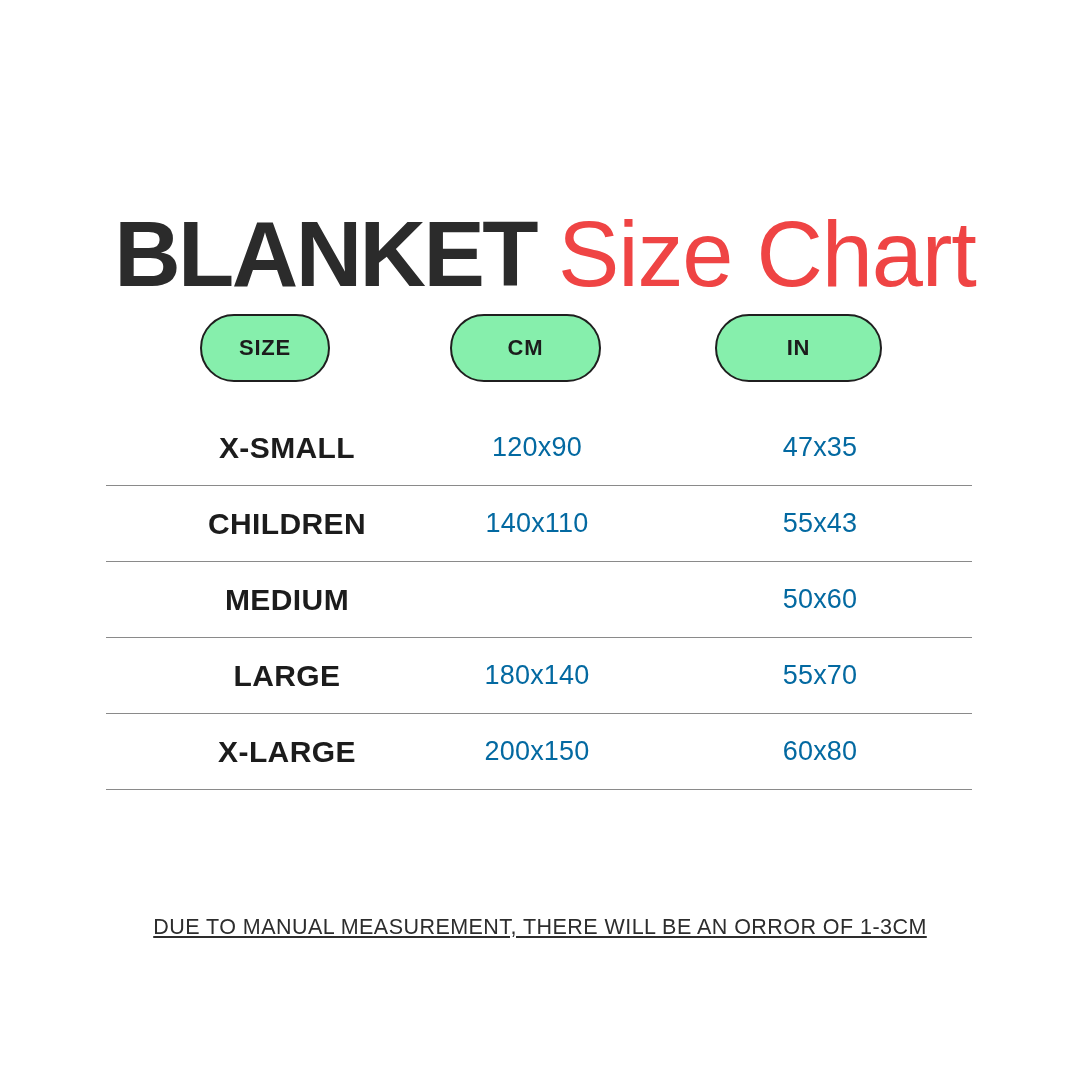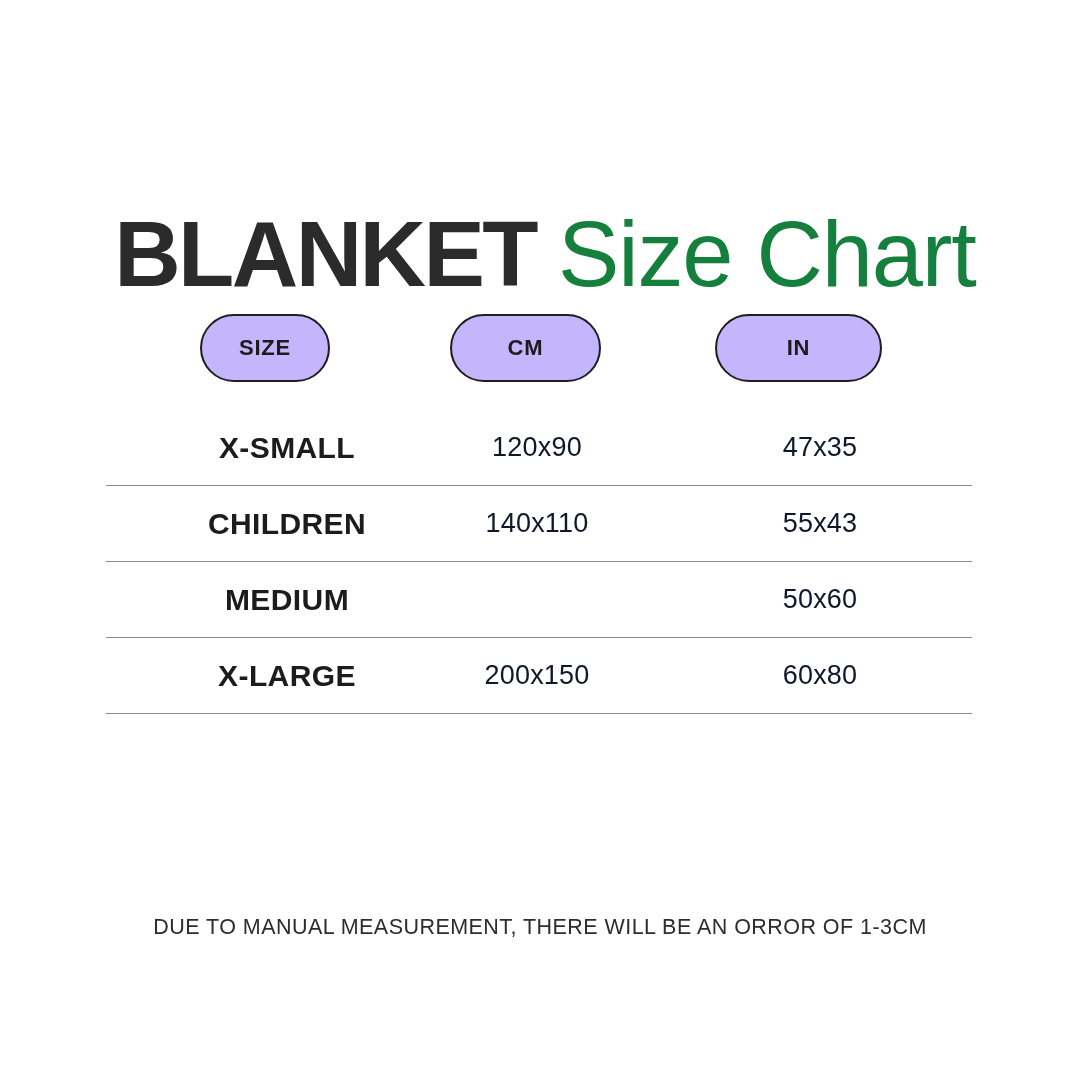--- a/index.html
+++ b/index.html
@@ -40,41 +40,41 @@
     letter-spacing: -2.6px;
     color: #2b2b2b;
     line-height: 1;
     transform: scaleX(0.99);
     transform-origin: left baseline;
   }
   .title-light {
     font-size: 92px;
     font-weight: 400;
     letter-spacing: -1.2px;
-    color: #15803d;
+    color: #ef4444;
     line-height: 1;
     margin-left: 20px;
   }
 
   
   .pill-row {
     position: absolute;
     left: 0;
     top: 314px;
     width: 1080px;
     height: 70px;
   }
   .pill {
     position: absolute;
     top: 0;
     height: 68px;
     box-sizing: border-box;
     border: 2px solid #1f1f1f;
     border-radius: 34px;
-    background: #c4b5fd;
+    background: #86efac;
     display: flex;
     align-items: center;
     justify-content: center;
     font-size: 22px;
     font-weight: 700;
     letter-spacing: 0.8px;
     color: #1c1c1c;
   }
   .pill.c0 { left: 200px; width: 130px; }
   .pill.c1 { left: 450px; width: 151px; }
@@ -110,35 +110,36 @@
     font-size: 30px;
     font-weight: 700;
     letter-spacing: 0.4px;
     color: #1c1c1c;
   }
   .cell.c1 .txt,
   .cell.c2 .txt {
     font-size: 27px;
     font-weight: 400;
     letter-spacing: 0.2px;
-    color: #0f172a;
+    color: #0369a1;
   }
 
   
   .footnote {
     position: absolute;
     left: 0;
     top: 915px;
     width: 1080px;
     text-align: center;
     font-size: 21.5px;
     font-weight: 400;
     letter-spacing: 0.45px;
     color: #2d2d2d;
     white-space: nowrap;
+    text-decoration: underline;
   }
 </style>
 </head>
 <body>
 
 <div class="page">
 
   <div class="title-block">
     <span class="title-strong">BLANKET</span>
     <span class="title-light">Size Chart</span>
@@ -179,20 +180,31 @@
 
     <div class="row">
       <div class="cell c0">
           <span class="txt">MEDIUM</span>
         </div>
       <div class="cell c2">
           <span class="txt">50x60</span>
         </div>
     </div>
 
+    <div class="row">
+      <div class="cell c0">
+          <span class="txt">LARGE</span>
+        </div>
+      <div class="cell c1">
+          <span class="txt">180x140</span>
+        </div>
+      <div class="cell c2">
+          <span class="txt">55x70</span>
+        </div>
+    </div>
 
     <div class="row">
       <div class="cell c0">
           <span class="txt">X-LARGE</span>
         </div>
       <div class="cell c1">
           <span class="txt">200x150</span>
         </div>
       <div class="cell c2">
           <span class="txt">60x80</span>

